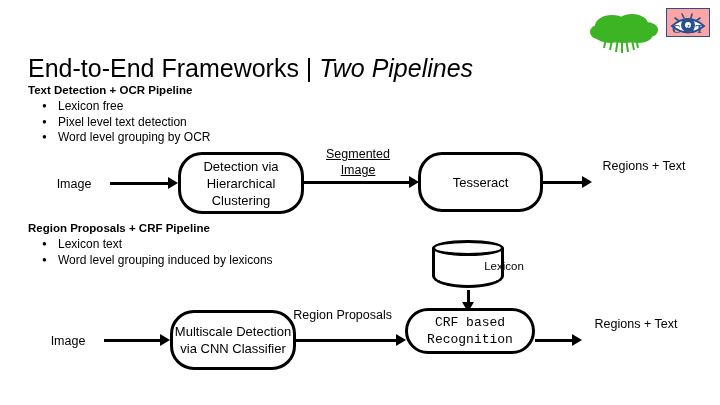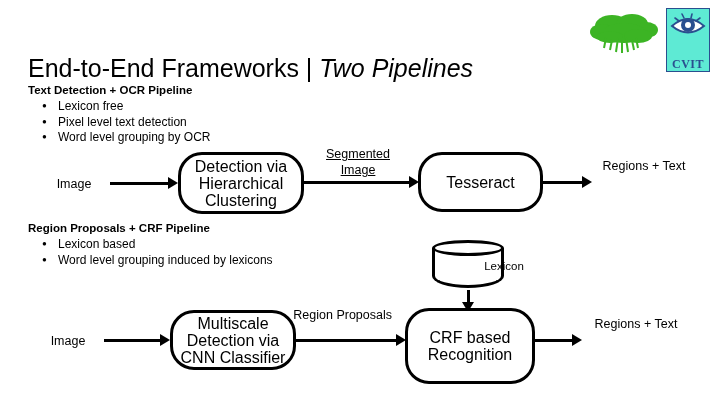--- a/index.html
+++ b/index.html
@@ -29,23 +29,23 @@
     left: 0px;
     top: 2px;
     width: 72px;
     height: 44px;
   }
   #cvit-logo {
     position: absolute;
     left: 78px;
     top: 0px;
     width: 44px;
-    height: 64px;
+    height: 29px;
     border: 1px solid #2a4f8f;
-    background: #5eead4;
+    background: #fca5a5;
     box-sizing: border-box;
   }
   #cvit-eye {
     position: absolute;
     left: 2px;
     top: 1px;
     width: 38px;
     height: 30px;
   }
   #cvit-word {
@@ -113,21 +113,21 @@
   .proc-box {
     position: absolute;
     border: 3px solid #000000;
     border-radius: 24px;
     background: #ffffff;
     box-sizing: border-box;
     display: flex;
     align-items: center;
     justify-content: center;
     text-align: center;
-    font-size: 16px;
+    font-size: 13px;
     line-height: 17px;
   }
 
   .flow-label {
     position: absolute;
     text-align: center;
     font-size: 12.5px;
     line-height: 16px;
     white-space: nowrap;
   }
@@ -261,21 +261,21 @@
 <div class="arrow-r" style="left:409px; top:176px;"></div>
 
 <div class="proc-box" style="left:418px; top:152px; width:125px; height:60px;">Tesseract</div>
 
 <div class="conn" style="left:543px; top:181px; width:44px;"></div>
 <div class="arrow-r" style="left:582px; top:176px;"></div>
 <div class="flow-label" style="left:598px; top:158px; width:92px; white-space:normal;">Regions + Text</div>
 
 <div class="section-heading" id="heading-2">Region Proposals + CRF Pipeline</div>
 <ul class="bullets" id="bullets-2">
-  <li>Lexicon based</li>
+  <li>Lexicon text</li>
   <li>Word level grouping induced by lexicons</li>
 </ul>
 
 <div id="lexicon-cylinder">
   <div class="cyl-body"></div>
   <div class="cyl-top"></div>
   <div class="cyl-label">Lexicon</div>
 </div>
 <div class="conn-v" style="left:467px; top:290px; height:20px;"></div>
 <div class="arrow-d" style="left:462px; top:302px;"></div>
@@ -283,17 +283,17 @@
 <div class="flow-label" style="left:38px; top:333px; width:60px;">Image</div>
 <div class="conn" style="left:104px; top:339px; width:58px;"></div>
 <div class="arrow-r" style="left:160px; top:334px;"></div>
 
 <div class="proc-box" style="left:170px; top:310px; width:126px; height:60px;">Multiscale Detection via CNN Classifier</div>
 
 <div class="flow-label" style="left:292px; top:307px; width:100px; white-space:normal;text-align:right;">Region Proposals</div>
 <div class="conn" style="left:296px; top:339px; width:105px;"></div>
 <div class="arrow-r" style="left:396px; top:334px;"></div>
 
-<div class="proc-box" style="left:405px; top:308px; width:130px; height:76px;">CRF based Recognition</div>
+<div class="proc-box" style="left:405px; top:308px; width:130px; height:46px;font-family:Liberation Mono, monospace;">CRF based Recognition</div>
 
 <div class="conn" style="left:535px; top:339px; width:42px;"></div>
 <div class="arrow-r" style="left:572px; top:334px;"></div>
 <div class="flow-label" style="left:590px; top:316px; width:92px; white-space:normal;">Regions + Text</div>
 
 </body></html>

